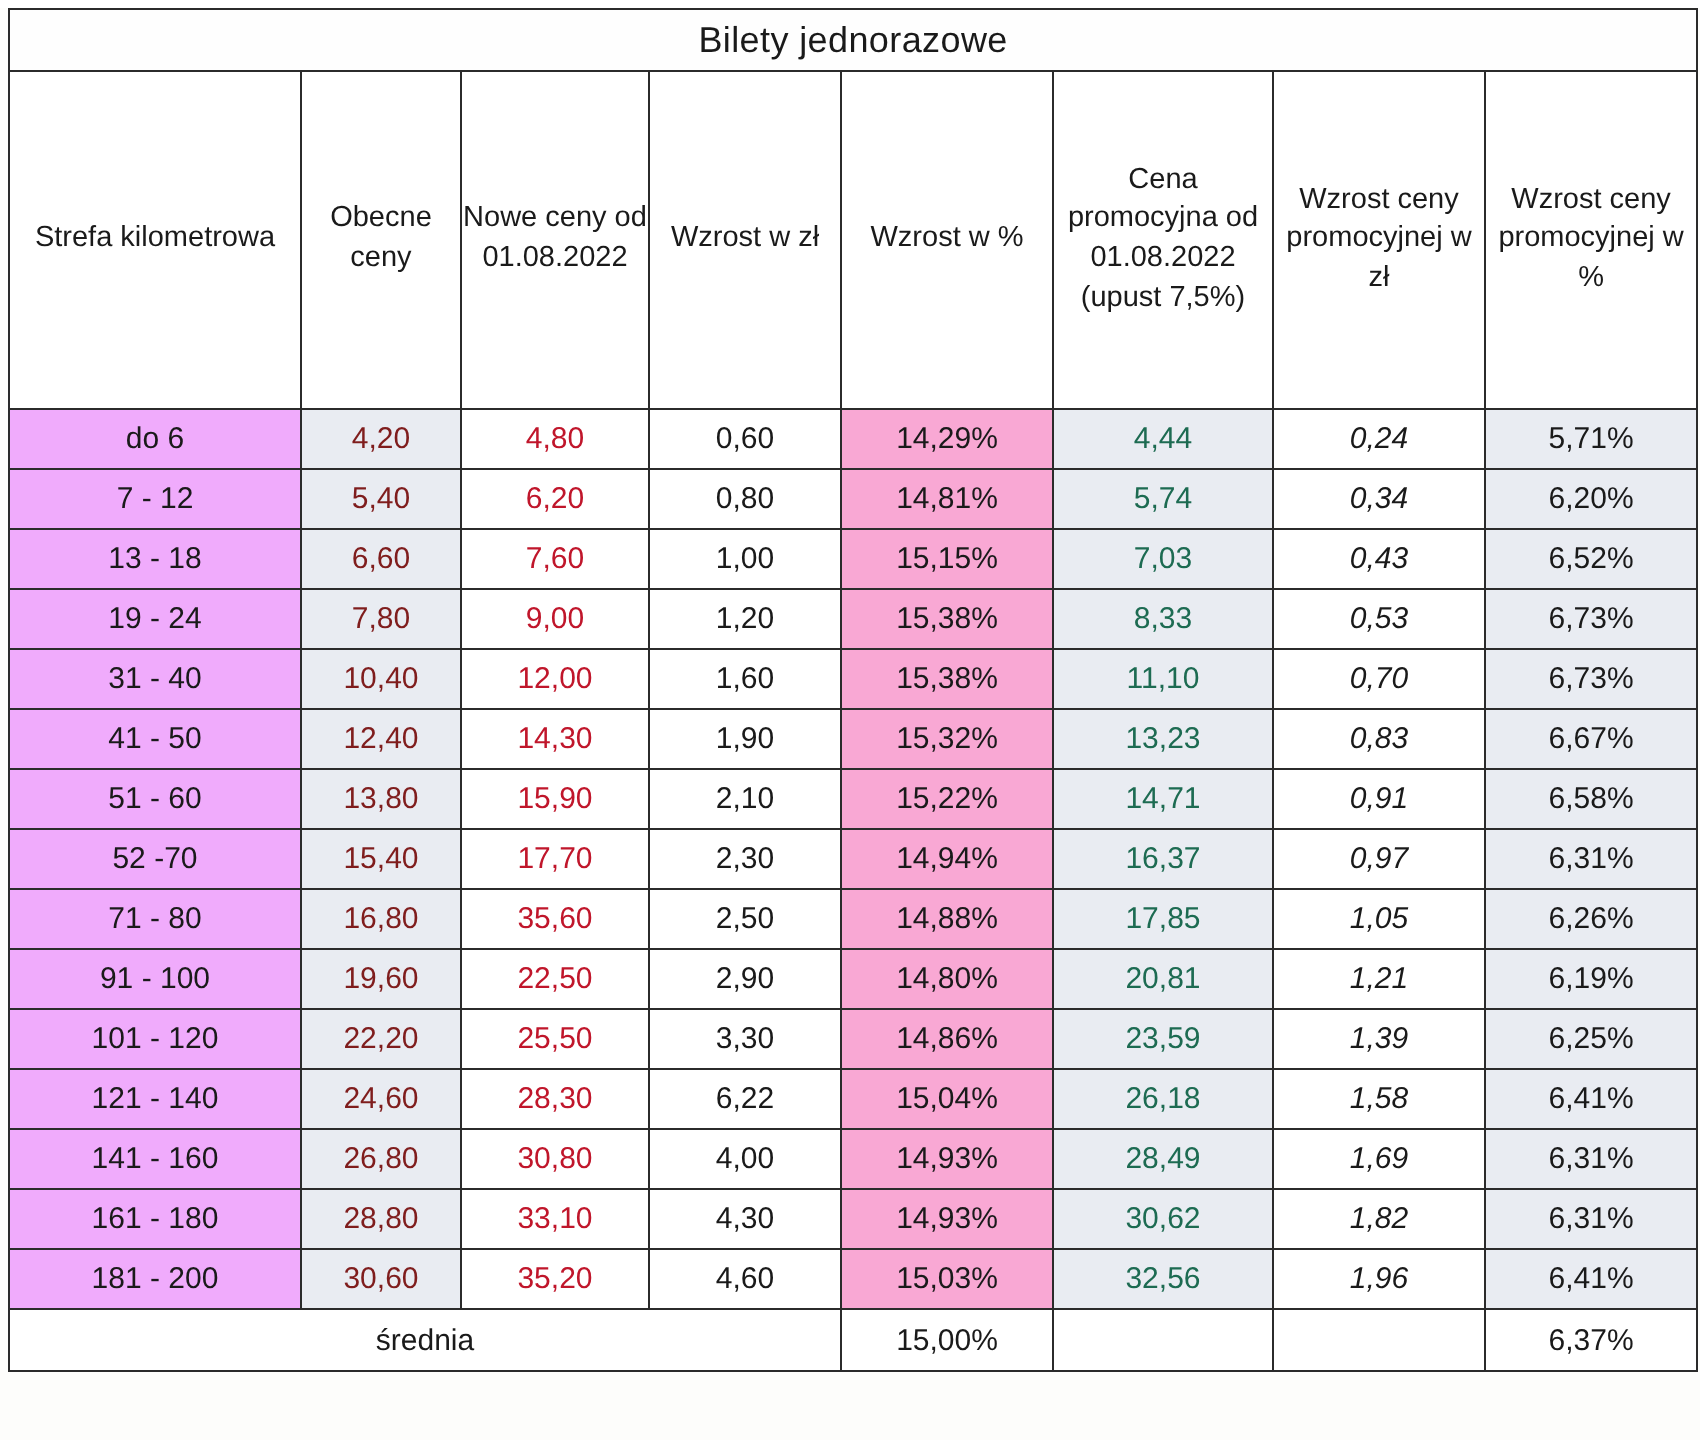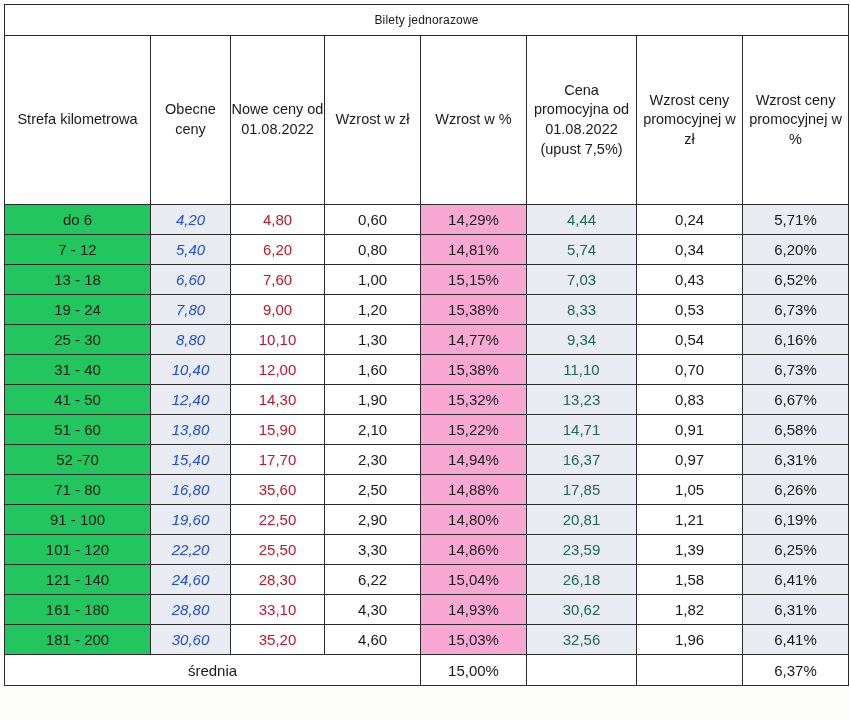--- a/index.html
+++ b/index.html
@@ -29,21 +29,21 @@
   }
   table.fare-table td, table.fare-table th {
     border: 1px solid #2b2b2b;
     padding: 0;
     font-weight: normal;
     vertical-align: middle;
   }
   .title-cell {
     height: 30px;
     text-align: center;
-    font-size: 12px;
+    font-size: 18px;
     letter-spacing: 0.2px;
     color: #1a1a1a;
     background: #fefefe;
   }
   .head-cell {
     height: 168px;
     text-align: center;
     font-size: 14.5px;
     line-height: 1.35;
     padding: 2px 3px;
@@ -51,27 +51,26 @@
     color: #1a1a1a;
   }
   .data-row td {
     height: 29px;
     text-align: center;
     font-size: 15px;
   }
   .zone-cell {
     font-weight: bold;
     font-size: 15px;
-    background: #22c55e;
+    background: #f0abfc;
   }
   .old-price {
-    color: #1d4ed8;
+    color: #7f1d1d;
     font-weight: bold;
     background: #e9ecf2;
-    font-style: italic;
   }
   .new-price {
     color: #c0162b;
     font-weight: bold;
     background: #ffffff;
   }
   .growth-zl {
     color: #1a1a1a;
     background: #ffffff;
   }
@@ -80,20 +79,21 @@
     background: #f9a8d4;
   }
   .promo-price {
     color: #1d6b52;
     font-weight: bold;
     background: #e9ecf2;
   }
   .promo-zl {
     color: #1a1a1a;
     background: #ffffff;
+    font-style: italic;
   }
   .promo-pct {
     color: #1a1a1a;
     background: #e9ecf2;
     margin-top: 41px;
   }
   .avg-label {
     height: 30px;
     text-align: center;
     font-size: 15px;
@@ -181,30 +181,20 @@
         <td class="zone-cell">19 - 24</td>
         <td class="old-price">7,80</td>
         <td class="new-price">9,00</td>
         <td class="growth-zl">1,20</td>
         <td class="growth-pct">15,38%</td>
         <td class="promo-price">8,33</td>
         <td class="promo-zl">0,53</td>
         <td class="promo-pct">6,73%</td>
       </tr>
       <tr class="data-row">
-        <td class="zone-cell">25 - 30</td>
-        <td class="old-price">8,80</td>
-        <td class="new-price">10,10</td>
-        <td class="growth-zl">1,30</td>
-        <td class="growth-pct">14,77%</td>
-        <td class="promo-price">9,34</td>
-        <td class="promo-zl">0,54</td>
-        <td class="promo-pct">6,16%</td>
-      </tr>
-      <tr class="data-row">
         <td class="zone-cell">31 - 40</td>
         <td class="old-price">10,40</td>
         <td class="new-price">12,00</td>
         <td class="growth-zl">1,60</td>
         <td class="growth-pct">15,38%</td>
         <td class="promo-price">11,10</td>
         <td class="promo-zl">0,70</td>
         <td class="promo-pct">6,73%</td>
       </tr>
       <tr class="data-row">
@@ -271,20 +261,30 @@
         <td class="zone-cell">121 - 140</td>
         <td class="old-price">24,60</td>
         <td class="new-price">28,30</td>
         <td class="growth-zl">6,22</td>
         <td class="growth-pct">15,04%</td>
         <td class="promo-price">26,18</td>
         <td class="promo-zl">1,58</td>
         <td class="promo-pct">6,41%</td>
       </tr>
       <tr class="data-row">
+        <td class="zone-cell">141 - 160</td>
+        <td class="old-price">26,80</td>
+        <td class="new-price">30,80</td>
+        <td class="growth-zl">4,00</td>
+        <td class="growth-pct">14,93%</td>
+        <td class="promo-price">28,49</td>
+        <td class="promo-zl">1,69</td>
+        <td class="promo-pct">6,31%</td>
+      </tr>
+      <tr class="data-row">
         <td class="zone-cell">161 - 180</td>
         <td class="old-price">28,80</td>
         <td class="new-price">33,10</td>
         <td class="growth-zl">4,30</td>
         <td class="growth-pct">14,93%</td>
         <td class="promo-price">30,62</td>
         <td class="promo-zl">1,82</td>
         <td class="promo-pct">6,31%</td>
       </tr>
       <tr class="data-row">

